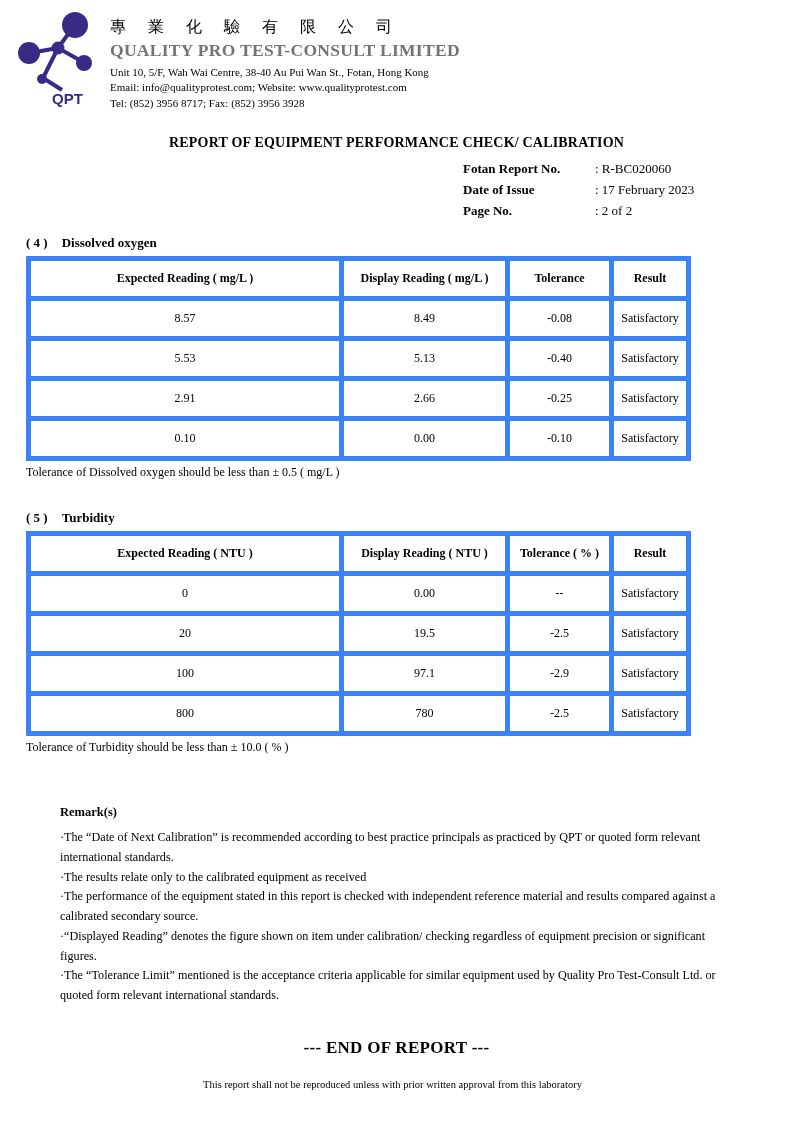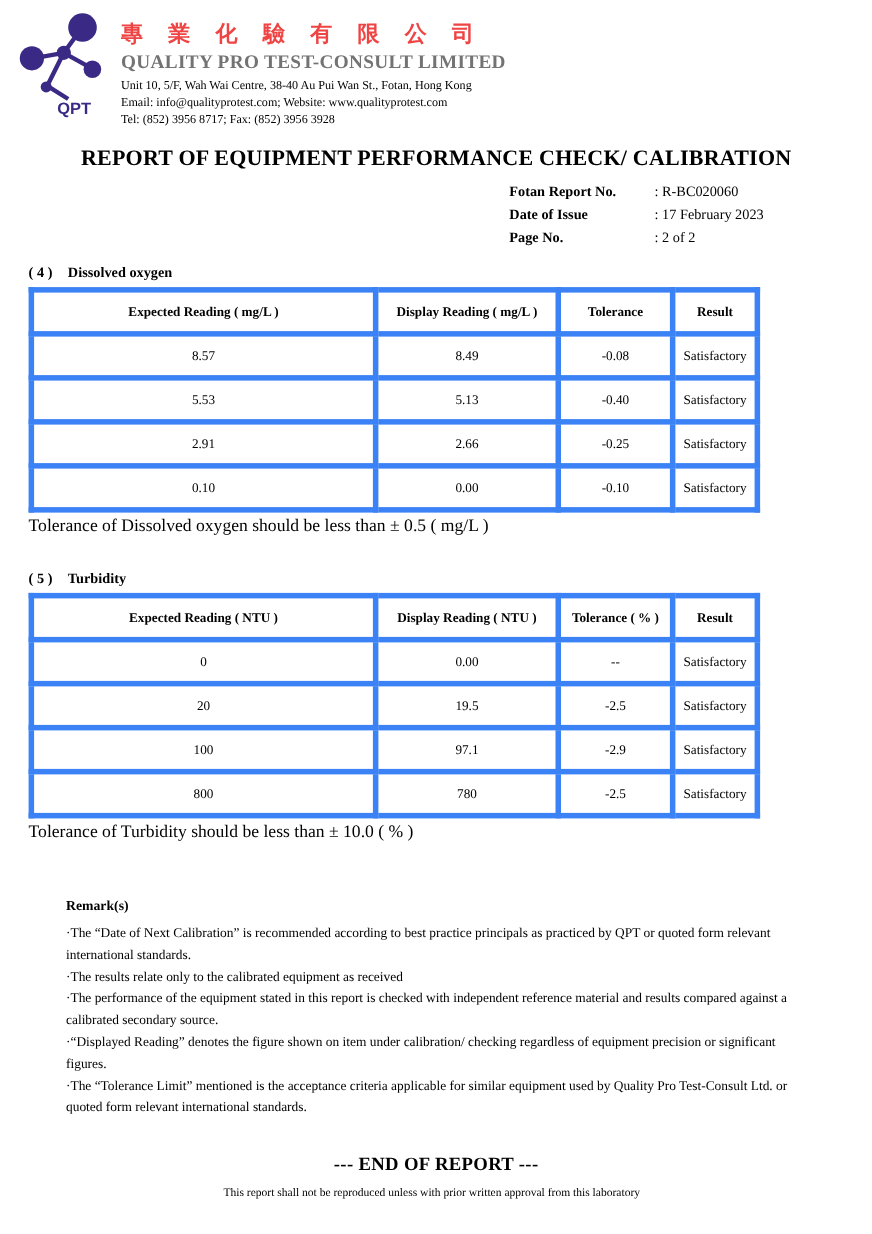--- a/index.html
+++ b/index.html
@@ -2,44 +2,44 @@
 <html><head>
 <meta charset="utf-8">
 <style>
   * { margin: 0; padding: 0; box-sizing: border-box; }
   body { background: #ffffff; font-family: "Liberation Serif", serif; }
   .page { position: relative; width: 793px; height: 1122px; margin: 0 auto; background: #fff; color: #000; overflow: hidden; }
 
   .header { display: flex; align-items: flex-start; padding: 10px 30px 0 12px; }
   .logo { width: 92px; height: 102px; flex: 0 0 auto; }
   .header-text { margin-left: 6px; padding-top: 7px; }
-  .company-zh { color: #ef4444; font-size: 20px; letter-spacing: 9px; font-weight: bold; }
+  .company-zh { color: #000000; font-size: 16px; letter-spacing: 9px; font-weight: normal; }
   .company-en { color: #737373; font-size: 17.5px; font-weight: bold; letter-spacing: .3px; margin-top: 2px; }
   .addr { font-size: 11px; line-height: 1.4; margin-top: 4px; }
 
-  .title { text-align: center; font-weight: bold; font-size: 20px; margin-top: 16px; letter-spacing: .2px; }
+  .title { text-align: center; font-weight: bold; font-size: 14px; margin-top: 23px; letter-spacing: .2px; }
 
   .info { margin: 10px 0 0 463px; font-size: 13px; }
   .info-row { display: flex; margin-bottom: 5px; }
   .info-label { font-weight: bold; width: 132px; }
 
   .section { margin: 0 60px 0 26px; }
   .sec4 { margin-top: 16px; }
   .sec5 { margin-top: 30px; }
   .sec-heading { font-weight: bold; font-size: 13px; margin-bottom: 5px; }
   .sec-heading .sec-name { margin-left: 14px; }
 
   table.report-table { width: 660px; border-collapse: collapse; table-layout: fixed; }
   .report-table th, .report-table td { border: 5px solid #3b82f6; text-align: center; font-size: 12px; padding: 10px 4px; height: 17px; }
   .report-table th { font-weight: bold; }
   .report-table col.c1 { width: 313px; }
   .report-table col.c2 { width: 166px; }
   .report-table col.c3 { width: 104px; }
   .report-table col.c4 { width: 77px; }
-  .sec-note { font-size: 16px; margin-top: 4px; }
+  .sec-note { font-size: 12px; margin-top: 4px; }
 
   .remarks { margin: 50px 58px 0 60px; font-size: 12.2px; }
   .remarks-title { font-weight: bold; margin-bottom: 8px; font-size: 12.5px; }
   .remark-item { line-height: 1.62; }
 
   .end-report { text-align: center; font-weight: bold; font-size: 17px; margin-top: 32px; letter-spacing: .3px; }
 
   .footer { position: absolute; left: 0; right: 8px; bottom: 32px; text-align: center; font-size: 10.5px; }
 </style>
 </head>

